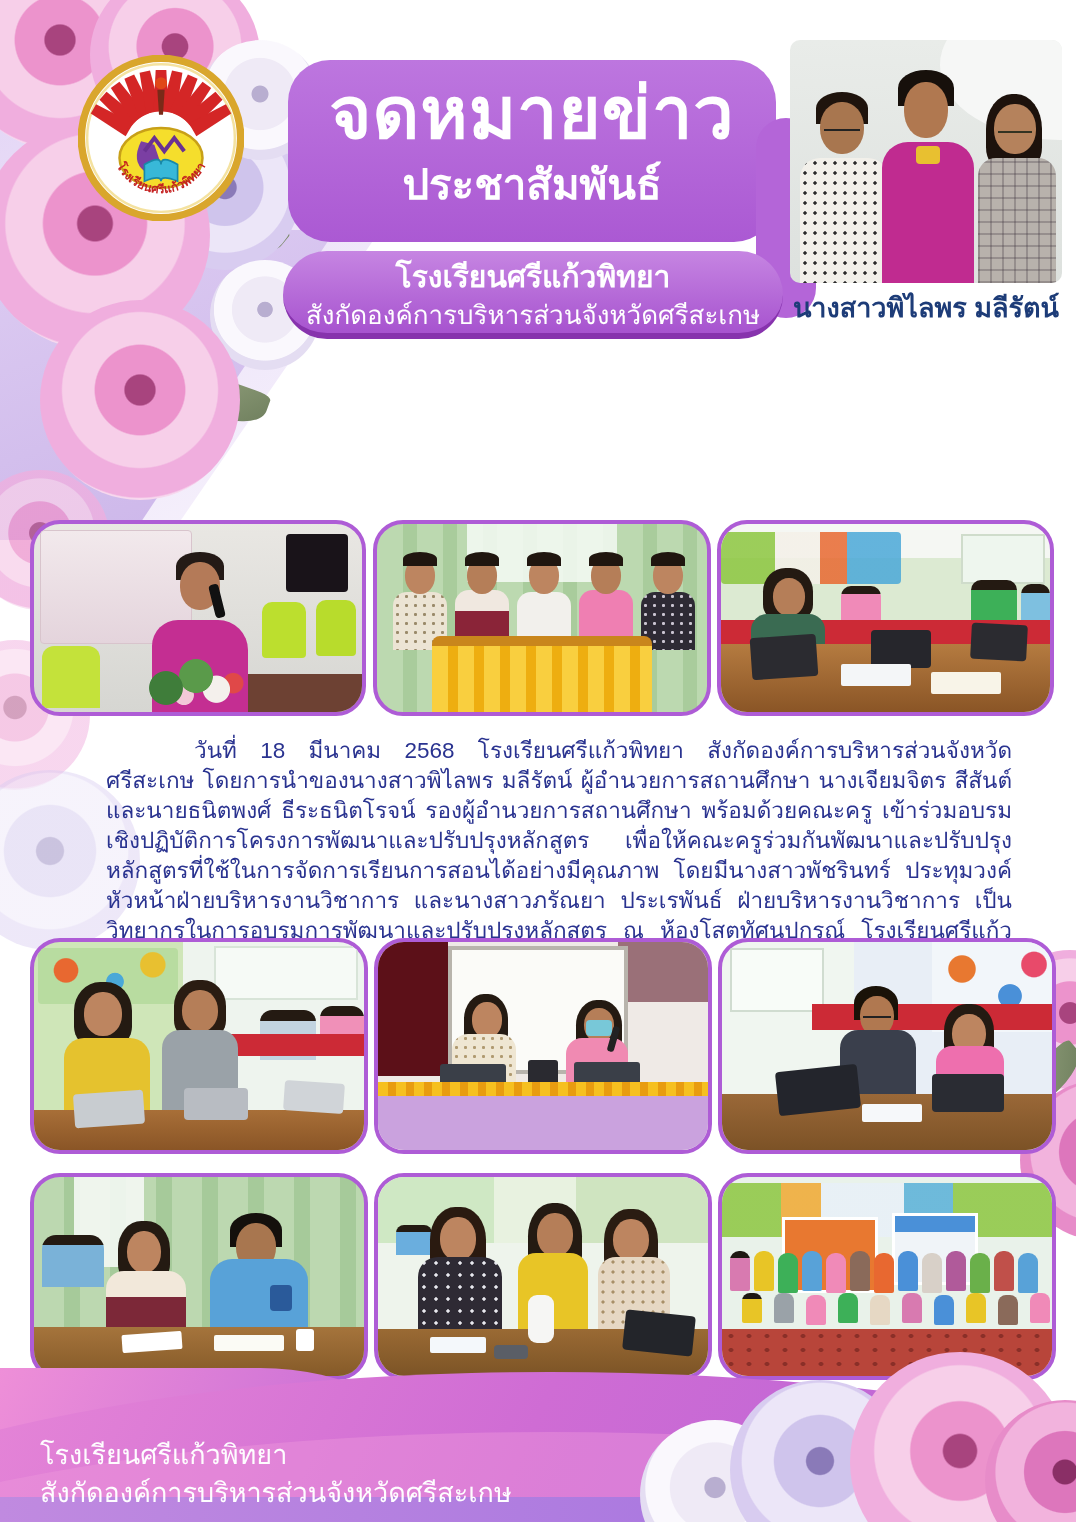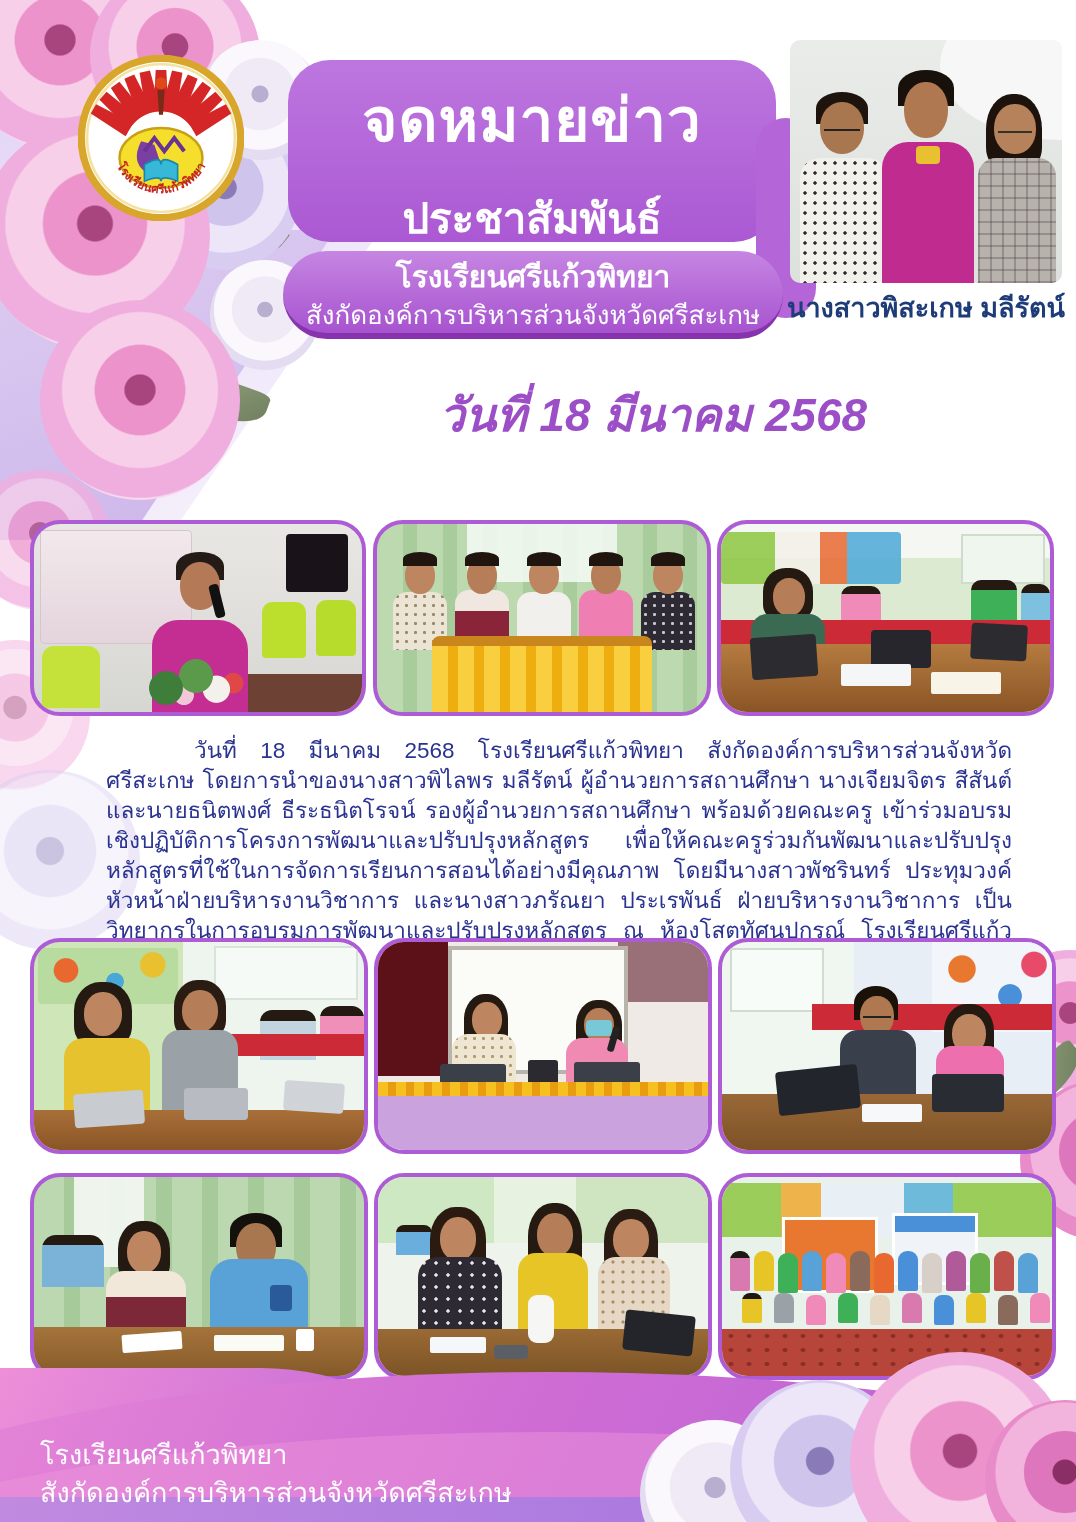--- a/index.html
+++ b/index.html
@@ -13,22 +13,22 @@
   .peony{position:absolute;border-radius:50%;
      background:radial-gradient(circle at 50% 45%, #a8447e 0 10%, #ec93cc 11% 30%, #f7cfe9 31% 52%, #f0aede 53% 72%, #f7d8ee 73% 88%, rgba(247,216,238,0) 89%);}
   .peony.lav{background:radial-gradient(circle at 50% 45%, #8a7ab8 0 10%, #cfc4ec 11% 34%, #ece6f8 35% 58%, #d8ccf0 59% 78%, rgba(236,230,248,0) 79%);}
   .peony.white{background:radial-gradient(circle at 50% 45%, #b8aed0 0 9%, #efeaf6 10% 40%, #faf8fd 41% 62%, #e4ddf2 63% 80%, rgba(250,248,253,0) 81%);}
   .peony.deep{background:radial-gradient(circle at 50% 45%, #8a2f66 0 10%, #dd76bc 11% 34%, #f2b3dd 35% 58%, #e78cc9 59% 78%, rgba(242,179,221,0) 79%);}
   .leaf{position:absolute;border-radius:60% 12% 60% 12%;background:linear-gradient(135deg,#9aa883,#6d7d5c);}
 
   
   .title-banner{position:absolute;left:288px;top:60px;width:488px;height:182px;border-radius:42px;
       background:linear-gradient(180deg,#bd76df 0%,#ab59d3 100%);text-align:center;color:#fff;}
-  .title-banner .t1{display:block;font-size:60px;font-weight:bold;line-height:86px;margin-top:18px;letter-spacing:1px;}
-  .title-banner .t2{display:block;font-size:42px;font-weight:bold;line-height:58px;margin-top:26px;}
+  .title-banner .t1{display:block;font-size:72px;font-weight:bold;line-height:86px;margin-top:10px;letter-spacing:1px;}
+  .title-banner .t2{display:block;font-size:42px;font-weight:bold;line-height:58px;}
   .school-pill{position:absolute;left:283px;top:251px;width:500px;height:88px;border-radius:46px;
       background:linear-gradient(180deg,#c685e2 0%,#a753cf 100%);border-bottom:6px solid #8733ad;
       text-align:center;color:#fff;box-sizing:border-box;}
   .school-pill .s1{display:block;font-size:30px;font-weight:bold;line-height:44px;margin-top:4px;}
   .school-pill .s2{display:block;font-size:26px;line-height:32px;}
 
   .director-photo{position:absolute;left:790px;top:40px;width:272px;height:243px;border-radius:10px;
       overflow:hidden;background:linear-gradient(180deg,#e9ece9 0%,#dde1de 100%);}
   .director-name{position:absolute;left:776px;top:292px;width:300px;text-align:center;
       color:#1d3c78;font-size:27px;font-weight:bold;line-height:32px;}
@@ -132,28 +132,27 @@
     <i class="abs" style="left:92px;top:102px;width:92px;height:141px;border-radius:26px 26px 0 0;background:#c02b90;"></i>
     <i class="abs" style="left:126px;top:106px;width:24px;height:18px;background:#e8c030;border-radius:4px;"></i>
     <i class="abs" style="left:108px;top:30px;width:56px;height:36px;background:#17100b;border-radius:50% 50% 0 0;"></i>
     <i class="abs" style="left:114px;top:42px;width:44px;height:56px;background:#b07850;border-radius:48%;"></i>
 
     <i class="abs" style="left:196px;top:54px;width:56px;height:76px;background:#1d120c;border-radius:46% 46% 30% 30%;"></i>
     <i class="abs" style="left:188px;top:118px;width:78px;height:125px;border-radius:18px 18px 0 0;background-color:#b8b2ac;background-image:repeating-linear-gradient(90deg,rgba(60,50,60,.28) 0 2px,transparent 2px 12px),repeating-linear-gradient(0deg,rgba(60,50,60,.28) 0 2px,transparent 2px 12px);"></i>
     <i class="abs" style="left:204px;top:64px;width:42px;height:50px;background:#b5825c;border-radius:48%;"></i>
     <i class="abs" style="left:208px;top:84px;width:34px;height:7px;border-bottom:2.5px solid #332;"></i>
   </figure>
-  <div class="director-name">นางสาวพิสะเกษ มลีรัตน์</div>
+  <div class="director-name">นางสาวพิไลพร มลีรัตน์</div>
 
   <div class="school-pill">
     <span class="s1">โรงเรียนศรีแก้วพิทยา</span>
     <span class="s2">สังกัดองค์การบริหารส่วนจังหวัดศรีสะเกษ</span>
   </div>
 
-  <div class="date-heading">วันที่ 18 มีนาคม 2568</div>
 
   <figure class="photo" style="left:30px;top:520px;width:328px;height:188px;background:linear-gradient(#e9e7e3,#d6d6d2);" title="Teacher in pink polo speaking with microphone beside projector screen">
     <i style="left:6px;top:6px;width:150px;height:112px;background:linear-gradient(#f2e9ec,#e4d4dc);border:1px solid #d8c4cc;border-radius:4px;"></i>
     <i style="left:252px;top:10px;width:62px;height:58px;background:#191319;border-radius:4px;"></i>
     <i style="left:200px;top:150px;width:128px;height:38px;background:#6d4133;"></i>
     <i style="left:228px;top:78px;width:44px;height:56px;background:#bcdf2e;border-radius:10px 10px 4px 4px;"></i>
     <i style="left:282px;top:76px;width:40px;height:56px;background:#b8dc2c;border-radius:10px 10px 4px 4px;"></i>
     <i style="left:8px;top:122px;width:58px;height:62px;background:#c4e23a;border-radius:12px 12px 0 0;"></i>
     <i style="left:118px;top:96px;width:96px;height:92px;background:#c42e92;border-radius:26px 30px 0 0;"></i>
     <i style="left:142px;top:28px;width:48px;height:28px;background:#241a16;border-radius:50% 50% 0 0;"></i>

